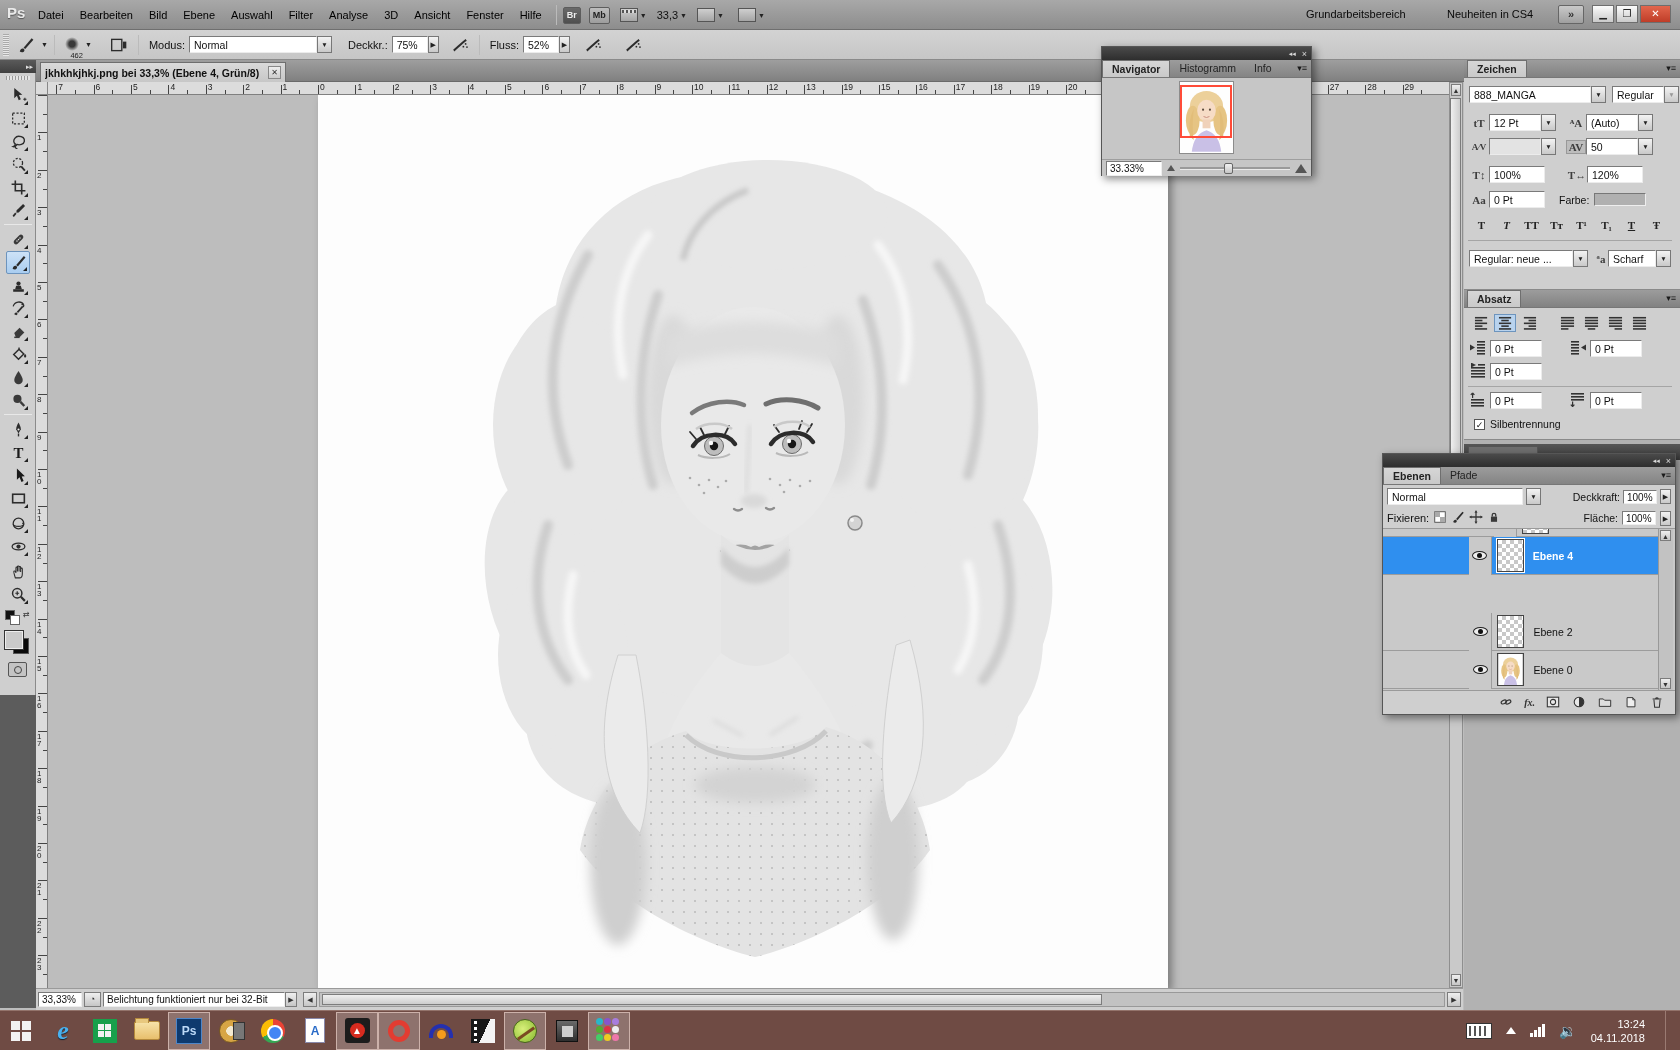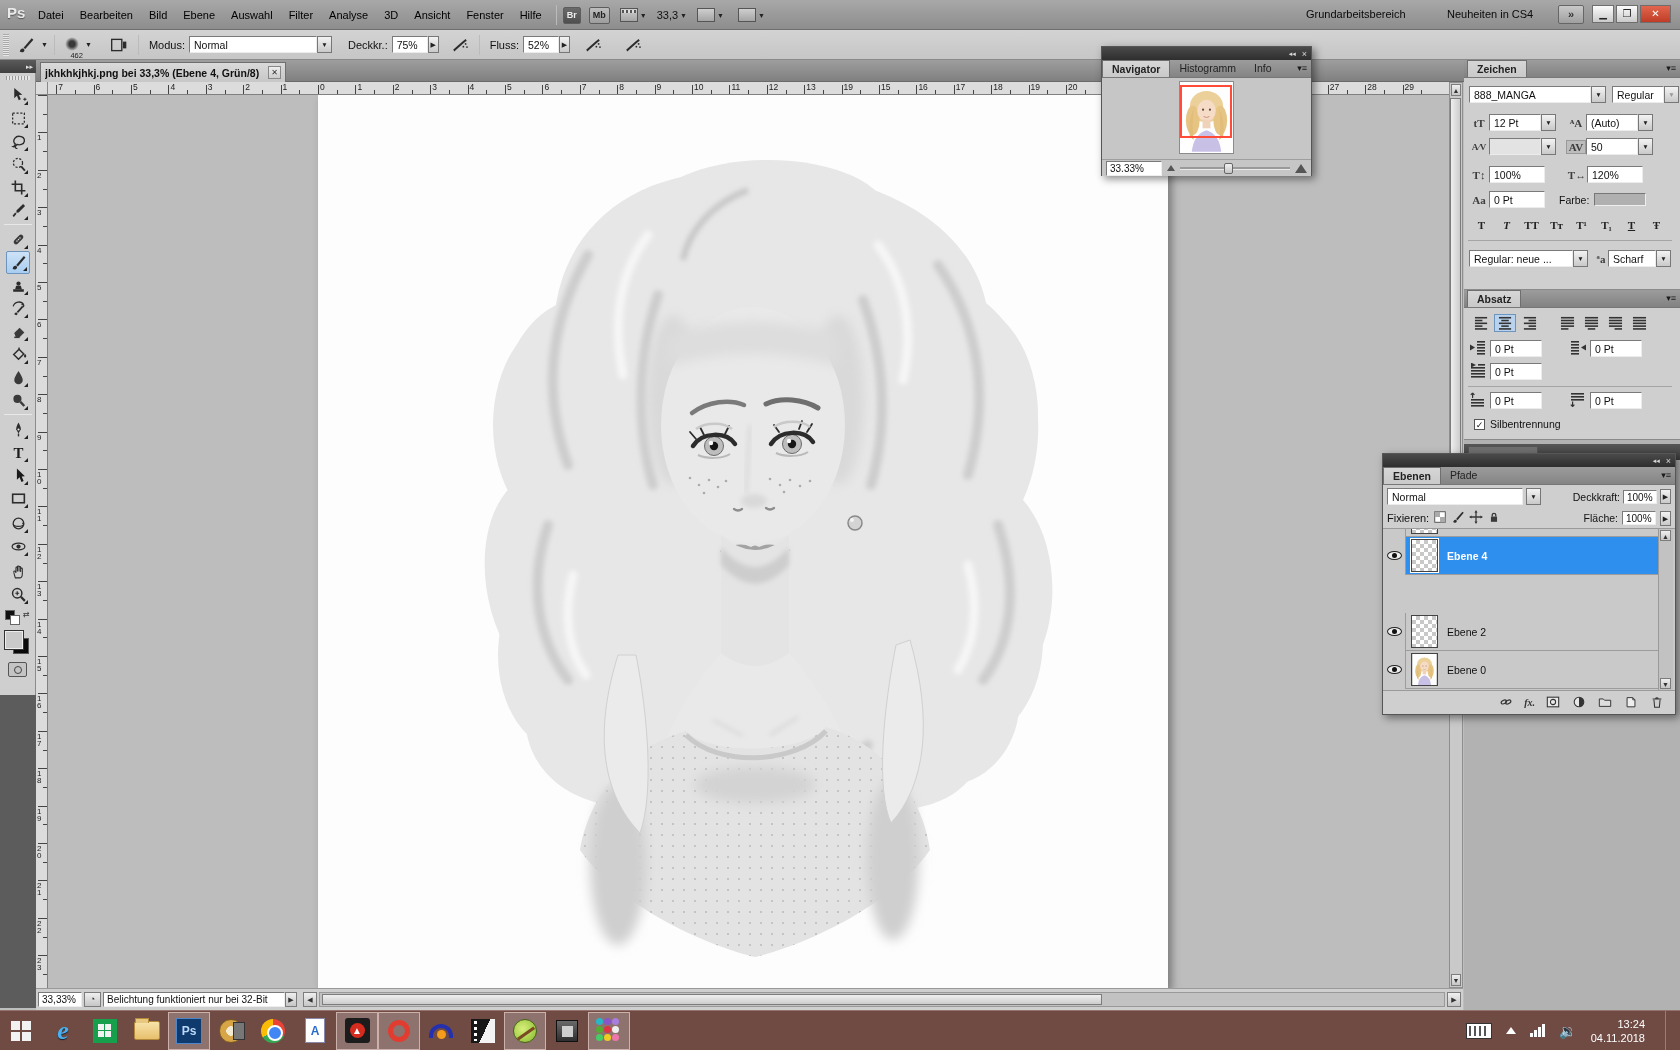--- a/index.html
+++ b/index.html
@@ -132,21 +132,21 @@
   .cbx { width:11px; height:11px; background:#fff; border:1px solid #555; font-size:9px; line-height:10px; text-align:center; color:#111; }
   #hidden-dock-strip { position:absolute; left:0; top:384px; width:216px; height:16px; background:linear-gradient(#565656,#3d3d3d); }
   #hidden-dock-tab { position:absolute; left:4px; top:2px; width:70px; height:14px; background:#6f6f6f; border:1px solid #555; }
 
   
   #layers { left:1382px; top:453px; width:294px; height:262px; z-index:21; }
   #layers-controls { height:23px; display:flex; align-items:center; padding:0 4px; gap:3px; background:#cfcfcf; }
   #layers-locks { height:21px; display:flex; align-items:center; padding:0 4px; gap:4px; background:#cfcfcf; border-bottom:1px solid #9a9a9a; }
   .lockico svg { width:14px; height:14px; }
   #layer-list { position:relative; height:161px; background:#c9c9c9; overflow:hidden; }
-  .lrow { position:absolute; left:0; width:276px; height:38px; border-bottom:1px solid #9c9c9c; display:flex; align-items:center; }
+  .lrow { position:absolute; left:0; width:276px; height:38px; border-bottom:1px solid #9c9c9c; display:flex; align-items:center;justify-content:center; }
   .lrow .eyebox { width:23px; height:38px; border-right:1px solid #9c9c9c; display:flex; align-items:center; justify-content:center; background:#c9c9c9; }
   .eye { width:15px; height:9px; border:1px solid #222; border-radius:50%; position:relative; background:#eee; }
   .eye:after { content:""; position:absolute; left:4px; top:1px; width:5px; height:5px; border-radius:50%; background:#111; }
   .lthumb { width:27px; height:33px; border:1px solid #444; margin-left:5px; }
   .checker { background:repeating-conic-gradient(#c8c8c8 0% 25%,#ffffff 0% 50%) 0 0/8px 8px; }
   .lname { margin-left:9px; font-size:10.5px; color:#111; }
   .lrow.selected { background:#2f8fef; }
   .lrow.selected .lname { color:#fff; font-weight:bold; }
   .lrow.selected .lthumb { outline:1px solid #fff; }
   #layers-scroll { position:absolute; right:2px; top:0; width:15px; height:161px; background:#c2c2c2; border-left:1px solid #999; }

